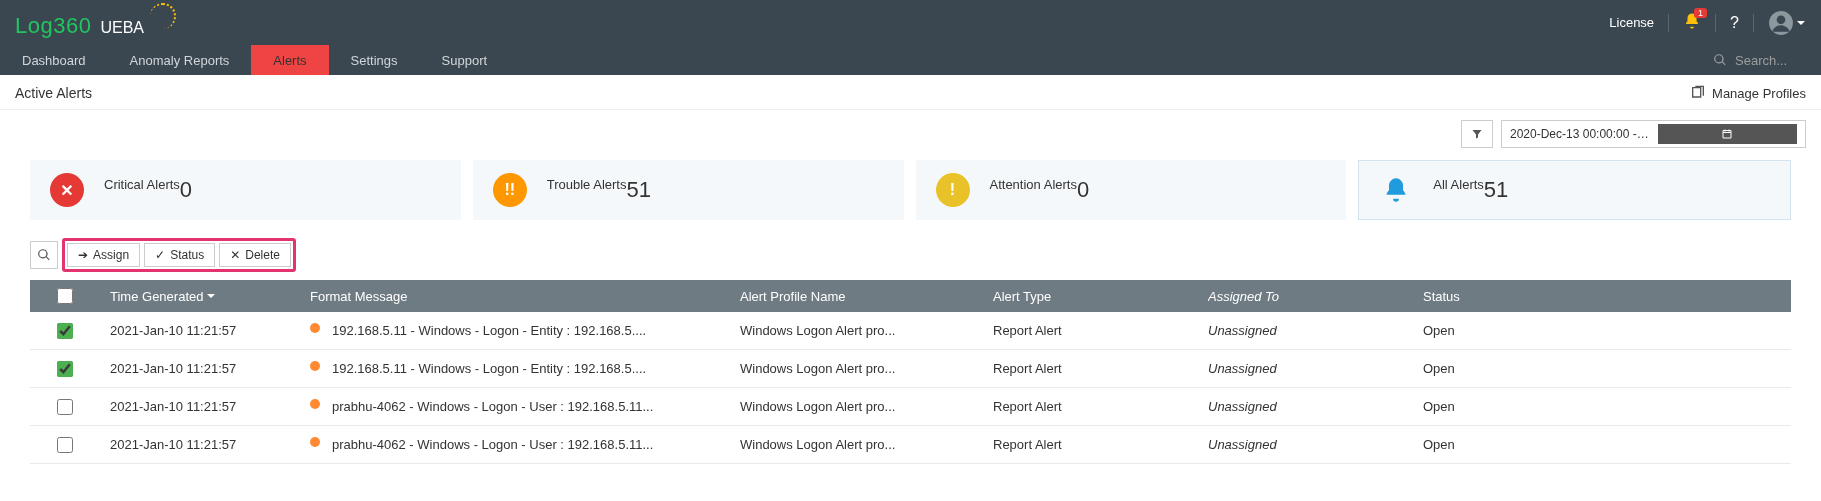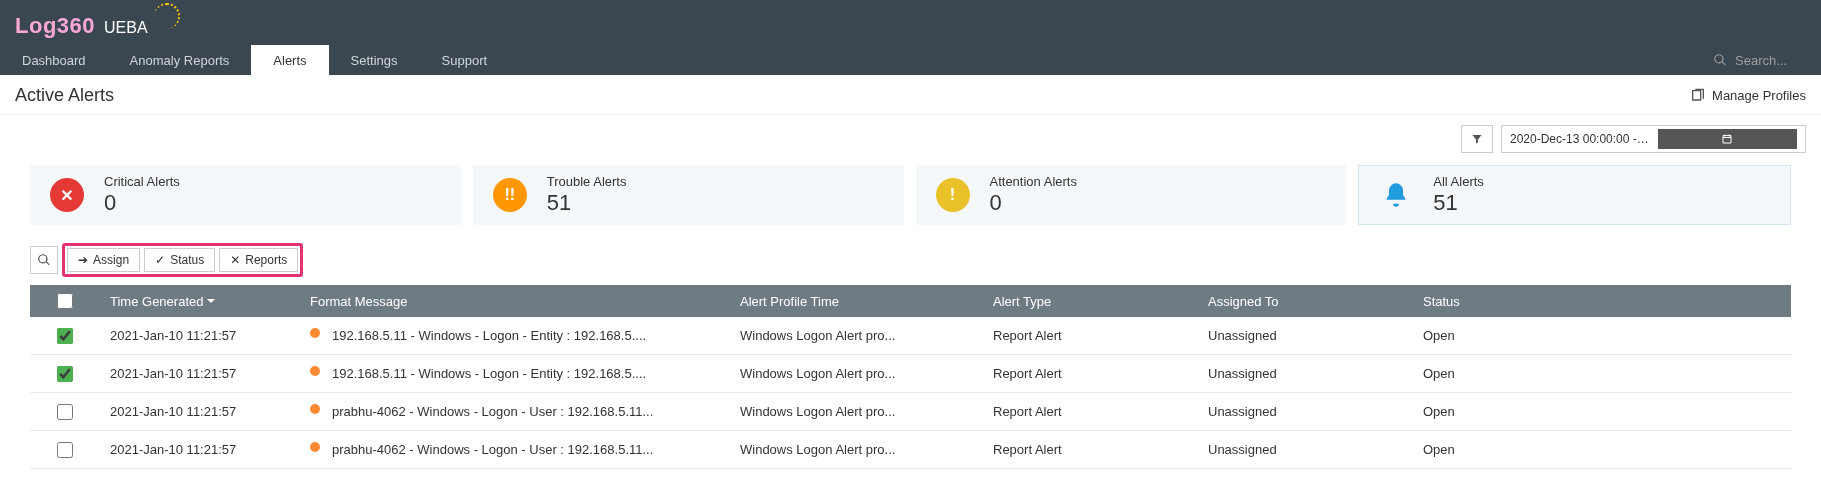--- a/index.html
+++ b/index.html
@@ -1,44 +1,44 @@
 <!DOCTYPE html>
 <html><head>
 <meta charset="utf-8">
 <style>
   * { box-sizing: border-box; margin: 0; padding: 0; font-family: Arial, Helvetica, sans-serif; }
   body { width: 1821px; height: 501px; background: #fff; overflow: hidden; color: #333; }
 
   
   .topbar { background: #3a4750; height: 45px; display: flex; align-items: center; padding: 0 15px; }
   .logo { display: flex; align-items: baseline; gap: 4px; }
-  .logo-main { color: #f9a8d4; font-size: 22px; font-weight: 700; letter-spacing: 0.5px; }
+  .logo-main { color: #22c55e; font-size: 22px; font-weight: 400; letter-spacing: 0.5px; }
   .logo-sub { color: #fff; font-size: 16px; font-weight: 400; margin-left:5px;}
   .logo-arc { width: 26px; height: 26px; border: 2px dotted #ffc107; border-left: none; border-bottom: none; border-radius: 50%; margin-left: 2px; position: relative; top: -4px; }
   .topbar-spacer { flex: 1; }
   .top-right { display: flex; align-items: center; gap: 14px; color: #fff; font-size: 13px; }
   .bell-wrap { position: relative; }
   .bell { width: 18px; height: 18px; fill: #ffc107; }
   .badge { position: absolute; top: -4px; right: -6px; background: #e53935; color: #fff; font-size: 9px; padding: 0 4px; border-radius: 3px; min-width: 12px; text-align: center; }
   .vsep { width: 1px; height: 18px; background: #5a6770; }
   .help { color: #fff; font-size: 16px; }
   .avatar-circle { width: 26px; height: 26px; fill: #bbb; }
   .caret { fill: #fff; width: 10px; height: 10px; }
 
   
   .navbar { background: #3a4750; height: 30px; display: flex; align-items: stretch; padding-left: 0; }
   .tab { padding: 0 22px; display: flex; align-items: center; color: #d2d6d9; font-size: 13px; cursor: pointer; }
-  .tab.active { background: #ffffff; color: #333; }
+  .tab.active { background: #ef4444; color: #333; }
   .nav-spacer { flex: 1; }
   .search-box { display: flex; align-items: center; padding: 0 12px; color: #9d9d9d; font-size: 13px; width: 120px; }
   .search-box svg { width: 14px; height: 14px; fill: #9d9d9d; margin-right: 8px; }
 
   
   .page-row { display: flex; align-items: center; padding: 10px 15px 8px; border-bottom:1px solid #eee;}
-  .page-title { font-size: 18px; color: #333; }
+  .page-title { font-size: 14px; color: #333; }
   .page-row-spacer { flex: 1; }
   .manage-profiles { display: flex; align-items: center; gap: 6px; font-size: 13px; color: #333; cursor: pointer; }
   .manage-profiles svg { width: 16px; height: 16px; fill: #555; }
 
   
   .filter-row { display: flex; padding: 10px 15px 12px; justify-content: flex-end; gap: 8px; }
   .filter-btn { width: 32px; height: 28px; border: 1px solid #ccc; display:flex; align-items:center; justify-content:center; font-size:12px; cursor:pointer; }
   .date-range { height: 28px; border: 1px solid #ccc; display: flex; align-items: center; padding: 0 8px; font-size: 12px; gap: 8px; width: 305px;}
   .date-range span { flex:1; overflow: hidden; text-overflow: ellipsis; white-space: nowrap; }
   .cal-icon { width: 20px; height: 20px; background:#555; display:flex; align-items:center; justify-content:center;}
@@ -47,21 +47,21 @@
   
   .cards { display: flex; gap: 12px; padding: 0 30px 18px; }
   .card { flex: 1; background: #f5f8fa; height: 60px; display: flex; align-items: center; padding: 0 20px; gap: 20px; }
   .card.all { border: 1px solid #d4e4ef; }
   .icon-circ { width: 34px; height: 34px; border-radius: 50%; display:flex; align-items:center; justify-content:center; color:#fff; font-weight:bold; font-size:16px;}
   .ic-crit { background:#e53935; }
   .ic-trouble { background:#ff9800; }
   .ic-attn { background:#e8c228; }
   .ic-all { background: transparent; }
   .bell-all { width:28px; height:28px; fill:#1f9bde; }
-  .card-texts { display:flex; flex-direction:column; line-height:1.2; }
+  .card-texts { display:flex; flex-direction:row; line-height:1.2; }
   .card-label { font-size: 13px; color:#333; }
   .card-value { font-size: 22px; color:#333; }
 
   
   .toolbar { display:flex; align-items:center; padding: 0 30px 4px; gap:0px; }
   .mag-btn { width:28px; height:28px; border:1px solid #ccc; display:flex; align-items:center; justify-content:center; margin-right:4px; cursor:pointer;}
   .mag-btn svg{width:14px;height:14px;fill:#555;}
   .action-group { border:3px solid #e33371; padding:2px; display:flex; gap:0; border-radius:3px;}
   .action-btn { height:24px; border:1px solid #ccc; background:#fff; padding: 0 10px; font-size:12px; display:flex; align-items:center; gap:5px; cursor:pointer;}
   .action-btn + .action-btn { margin-left:4px;}
@@ -73,40 +73,63 @@
 
   
   .table { margin: 4px 30px 0; }
   .thead { background:#6f7b83; height:32px; display:flex; align-items:center; color:#fff; font-size:13px; }
   .th, .td { padding-right: 10px; overflow:hidden; text-overflow:ellipsis; white-space:nowrap; }
   .col-check { width: 80px; display:flex; justify-content:center; }
   .col-time  { width: 200px; }
   .col-msg   { width: 430px; }
   .col-prof  { width: 215px; }
   .col-type  { width: 215px; margin-left: 38px; }
-  .col-assign{ width: 215px; }
+  .col-assign{ width: 215px; font-style: italic; }
   .col-status{ flex:1; }
   .th.col-time { display:flex; align-items:center; gap:3px;}
   .sort-caret svg{width:10px;height:10px;fill:#fff;}
   .trow { height:38px; display:flex; align-items:center; border-bottom:1px solid #e9e9e9; font-size:13px; color:#333;}
   .dot { width:10px; height:10px; border-radius:50%; background:#ff8a33; display:inline-block; margin-right:12px; flex:none; }
   .td.col-msg{ display:flex; align-items:flex-start;}
   input[type=checkbox]{ width:16px; height:16px; accent-color:#4caf50; cursor:pointer;}
   .thead input[type=checkbox]{accent-color:#fff;}
 </style>
 </head>
 <body>
 
 <div class="topbar">
   <div class="logo">
     <span class="logo-main">Log360</span>
     <span class="logo-sub">UEBA</span>
     <span class="logo-arc"></span>
   </div>
   <div class="topbar-spacer"></div>
+  <div class="top-right">
+    <span>License</span>
+    <span class="vsep"></span>
+    <span class="bell-wrap">
+      <svg class="bell" viewBox="0 0 24 24">
+          <path d="M12 2a6 6 0 00-6 6v4l-2 3v1h16v-1l-2-3V8a6 6 0 00-6-6zm0 20a2.5 2.5 0 002.5-2.5h-5A2.5 2.5 0 0012 22z"></path>
+        </svg>
+      <span class="badge">1</span>
+    </span>
+    <span class="vsep"></span>
+    <span class="help">?</span>
+    <span class="vsep"></span>
+    <span style="display:flex;align-items:center;gap:2px;">
+      <svg class="avatar-circle" viewBox="0 0 24 24">
+          <circle cx="12" cy="12" r="11" fill="#8c979e"></circle>
+          <circle cx="12" cy="9" r="4" fill="#3a4750"></circle>
+          <path d="M4 20c1-4 5-6 8-6s7 2 8 6" fill="#3a4750"></path>
+        </svg>
+      <svg class="caret" viewBox="0 0 10 10">
+          <path d="M1 3l4 4 4-4z"></path>
+        </svg>
+    </span>
+  </div>
 </div>
 
 <div class="navbar">
   <div class="tab">Dashboard</div>
   <div class="tab">Anomaly Reports</div>
   <div class="tab active">Alerts</div>
   <div class="tab">Settings</div>
   <div class="tab">Support</div>
   <div class="nav-spacer"></div>
   <div class="search-box">
@@ -191,39 +214,39 @@
     <div class="action-btn">
       <span>➔</span>
       <span>Assign</span>
     </div>
     <div class="action-btn">
       <span>✓</span>
       <span>Status</span>
     </div>
     <div class="action-btn">
       <span>✕</span>
-      <span>Reports</span>
+      <span>Delete</span>
     </div>
   </div>
   <div class="toolbar-spacer"></div>
 </div>
 
 <div class="table">
   <div class="thead">
     <div class="th col-check">
         <input type="checkbox" style="">
       </div>
     <div class="th col-time">
       <span>Time Generated</span>
       <span class="sort-caret"><svg viewBox="0 0 10 10">
             <path d="M1 3l4 4 4-4z"></path>
           </svg></span>
     </div>
     <div class="th col-msg">Format Message</div>
-    <div class="th col-prof">Alert Profile Time</div>
+    <div class="th col-prof">Alert Profile Name</div>
     <div class="th col-type">Alert Type</div>
     <div class="th col-assign">Assigned To</div>
     <div class="th col-status">Status</div>
   </div>
   <div id="tbody">
       <div class="trow">
         <div class="td col-check">
           <input type="checkbox" checked="" style="">
         </div>
         <div class="td col-time">2021-Jan-10 11:21:57</div>

